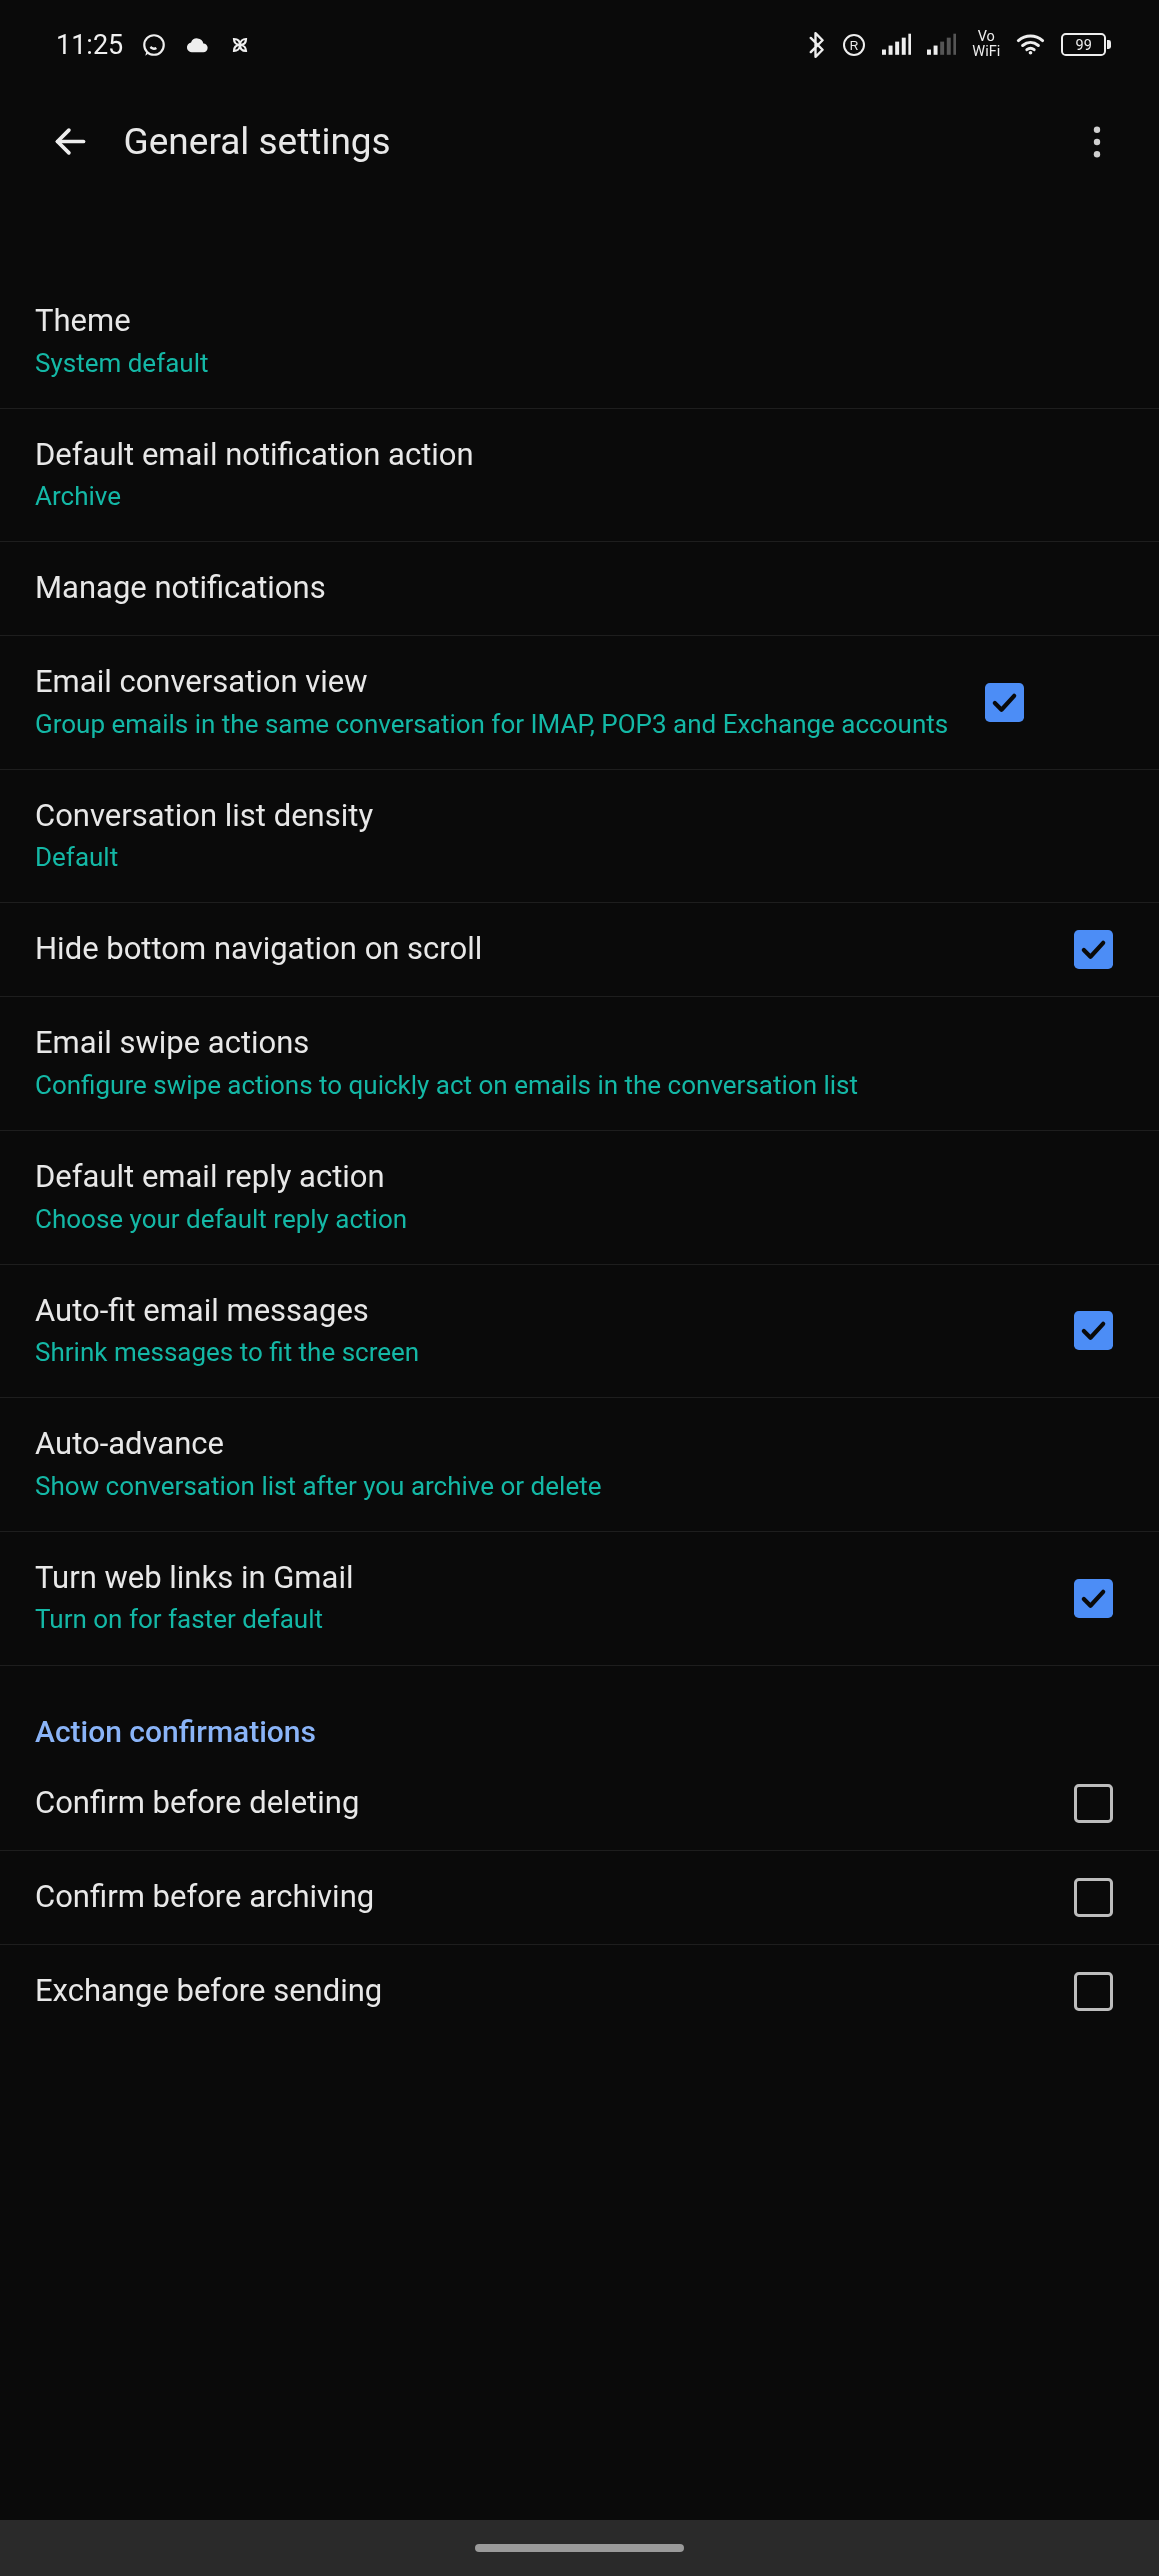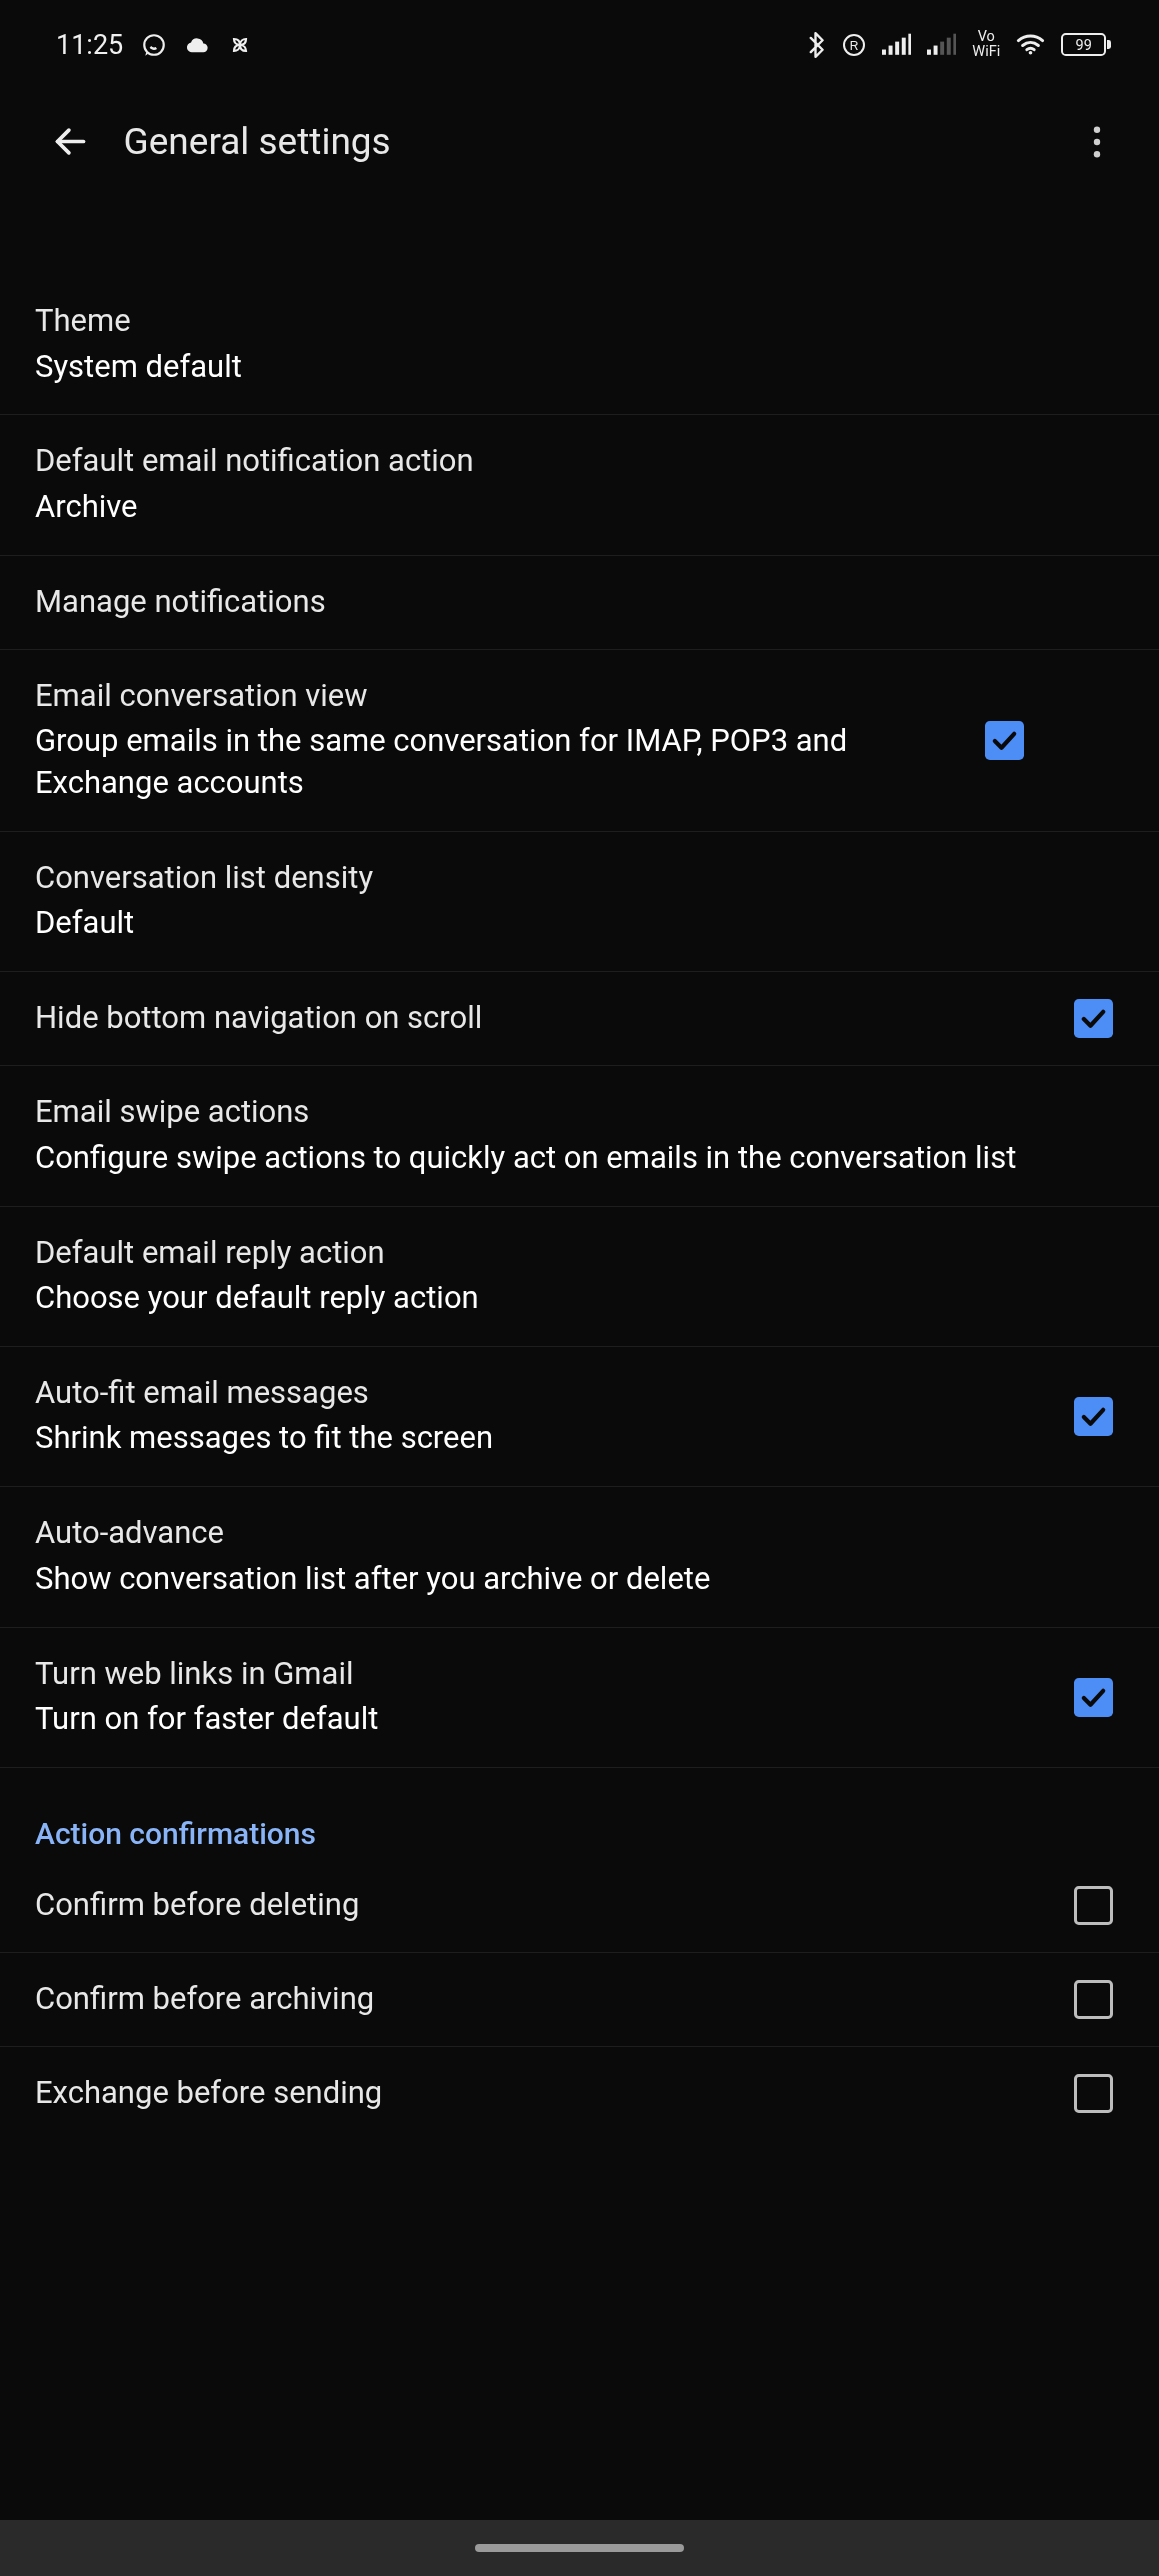--- a/index.html
+++ b/index.html
@@ -84,22 +84,22 @@
     border-bottom: 0.8px solid #1e1e1e;
   }
   .item .text { flex: 1; padding-right: 24px; }
   .item .primary {
     font-size: 31px;
     font-weight: 400;
     color: #e8e8e8;
     line-height: 1.25;
   }
   .item .secondary {
-    font-size: 31px;
-    color: #ffffff;
+    font-size: 26px;
+    color: #14b8a6;
     margin-top: 4.8px;
     line-height: 1.35;
   }
 
   .section-header {
     font-size: 30px;
     font-weight: 500;
     color: #8ab4f8;
     padding: 48px 35px 8px 35px;
   }

